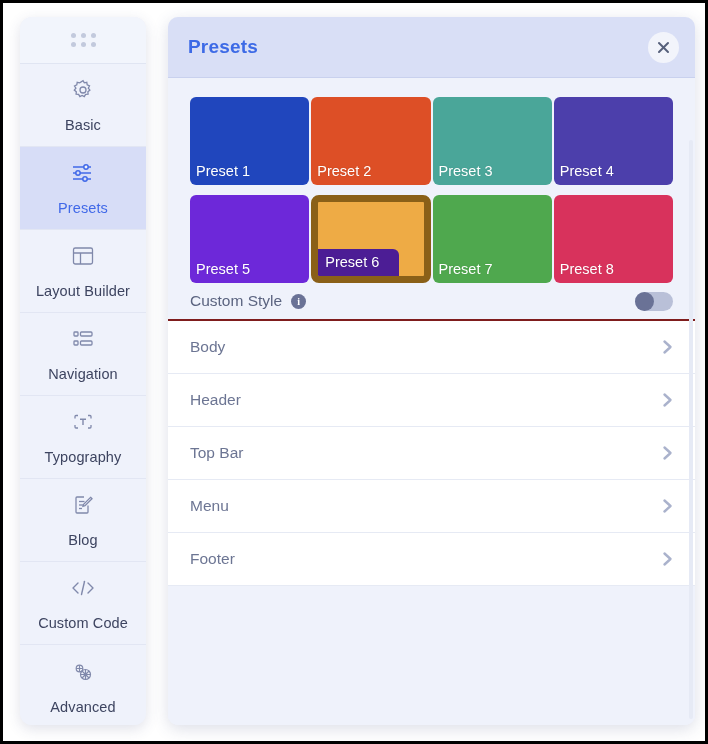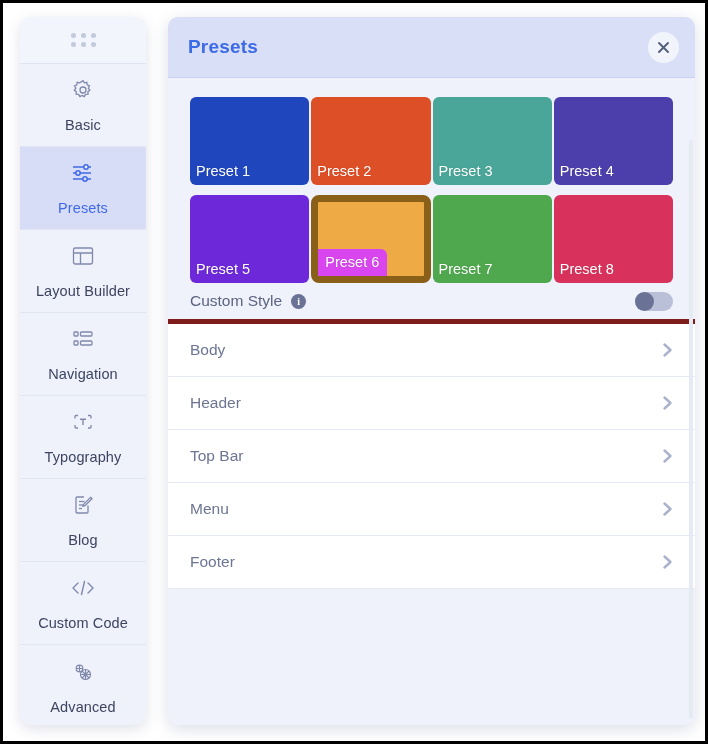--- a/index.html
+++ b/index.html
@@ -154,22 +154,22 @@
     line-height: 1;
     position: relative;
     z-index: 2;
     text-shadow: 0 0 2px rgba(0,0,0,0.12);
   }
   .swatch.selected {
     border: 7px solid #8a6018;
     border-radius: 8px;
   }
   .swatch.selected .sw-label {
-    background: #d946ef;
-    padding: 6px 8px 7px 7px;
+    background: #4c1d95;
+    padding: 6px 20px 7px 7px;
     border-top-right-radius: 6px;
     margin-left: -0px;
     margin-bottom: -0px;
   }
 
   
   .custom-style-row {
     height: 36px;
     padding: 0 22px;
     display: flex;
@@ -201,21 +201,21 @@
     position: absolute;
     left: 0; top: 0;
     width: 19px; height: 19px;
     border-radius: 50%;
     background: #6a7296;
   }
 
   
   .rows {
     background: #ffffff;
-    border-top: 5px solid #7f1d1d;
+    border-top: 2px solid #7f1d1d;
   }
   .row {
     height: 53px;
     padding: 0 22px;
     display: flex;
     align-items: center;
     justify-content: space-between;
     border-bottom: 1px solid #e6eaf4;
     cursor: pointer;
     background: #ffffff;

